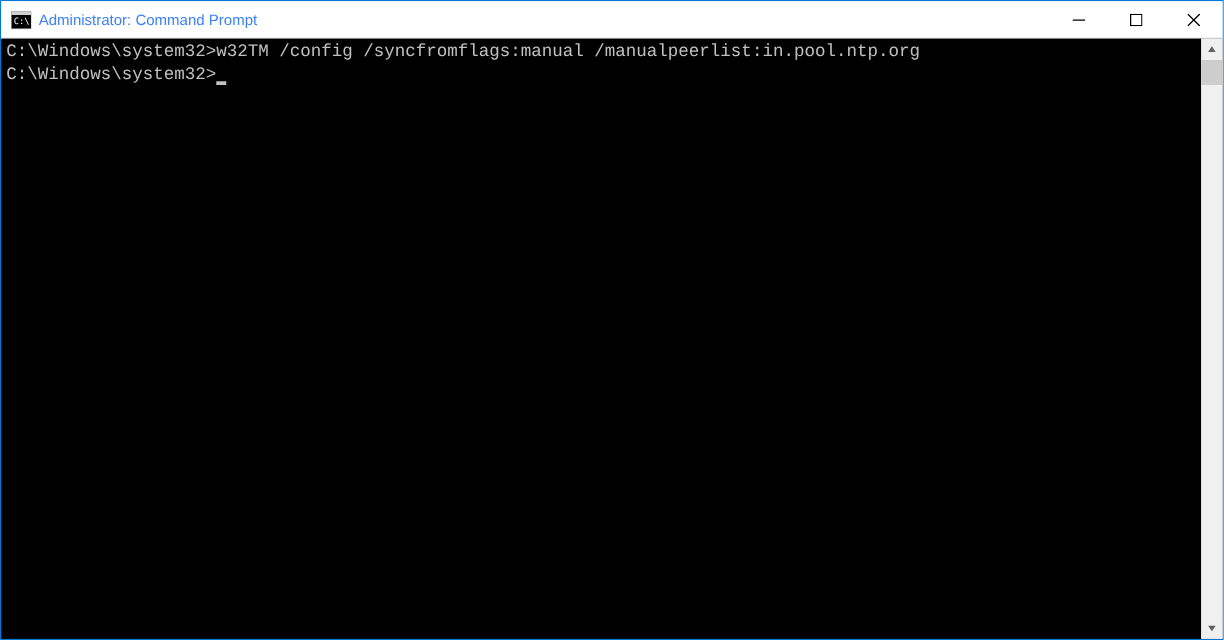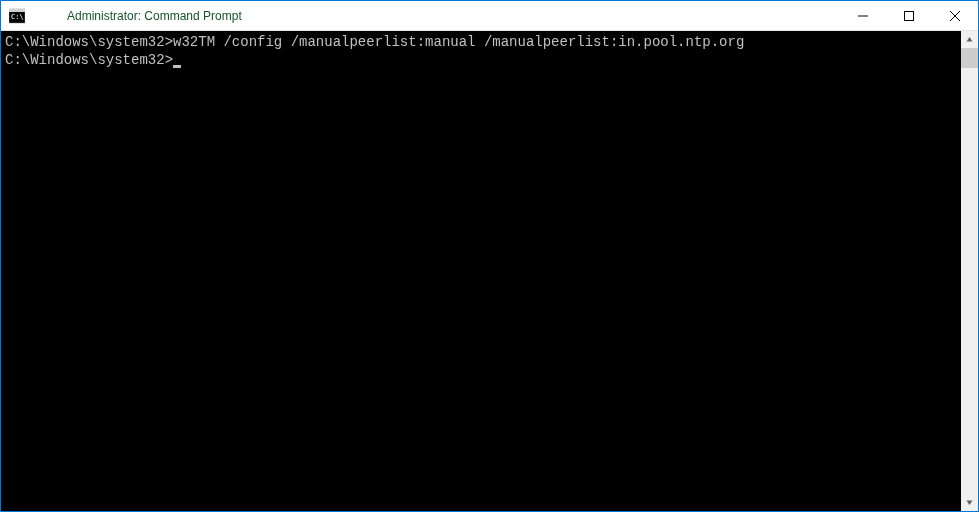--- a/index.html
+++ b/index.html
@@ -37,24 +37,23 @@
       align-items: center;
       justify-content: center;
     }
     .titlebar-icon svg {
       width: 16px;
       height: 16px;
     }
     .titlebar-title {
       flex: 1;
       font-size: 12px;
-      color: #14532d;
+      color: #3b82f6;
       white-space: nowrap;
       overflow: hidden;
-      margin-left: 36px;
     }
     .titlebar-controls {
       display: flex;
       height: 100%;
     }
     .titlebar-btn {
       width: 46px;
       height: 100%;
       display: flex;
       align-items: center;
@@ -154,21 +153,21 @@
       <button class="titlebar-btn close">
         <svg viewBox="0 0 10 10">
             <line x1="0" y1="0" x2="10" y2="10" stroke="#000" stroke-width="1"></line>
             <line x1="10" y1="0" x2="0" y2="10" stroke="#000" stroke-width="1"></line>
           </svg>
       </button>
     </div>
   </div>
 
   <div class="content-area">
-    <div class="terminal" id="terminal"><span class="line"><span>C:\Windows\system32&gt;</span><span>w32TM /config /manualpeerlist:manual /manualpeerlist:in.pool.ntp.org</span></span><span class="line"></span><span class="line"><span>C:\Windows\system32&gt;</span><span></span><span class="cursor"></span></span></div>
+    <div class="terminal" id="terminal"><span class="line"><span>C:\Windows\system32&gt;</span><span>w32TM /config /syncfromflags:manual /manualpeerlist:in.pool.ntp.org</span></span><span class="line"></span><span class="line"><span>C:\Windows\system32&gt;</span><span></span><span class="cursor"></span></span></div>
     <div class="scrollbar">
       <div class="scrollbar-btn">
         <svg viewBox="0 0 7 7">
             <polygon points="3.5,1 6.5,5.5 0.5,5.5" fill="#606060"></polygon>
           </svg>
       </div>
       <div class="scrollbar-track">
         <div class="scrollbar-thumb"></div>
       </div>
       <div class="scrollbar-btn">

